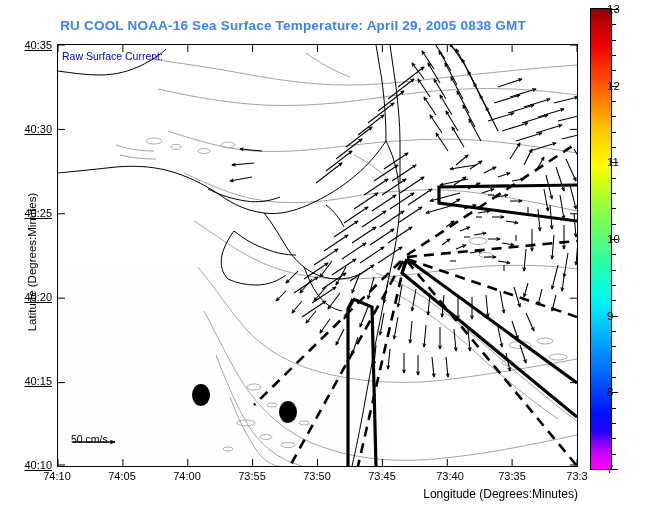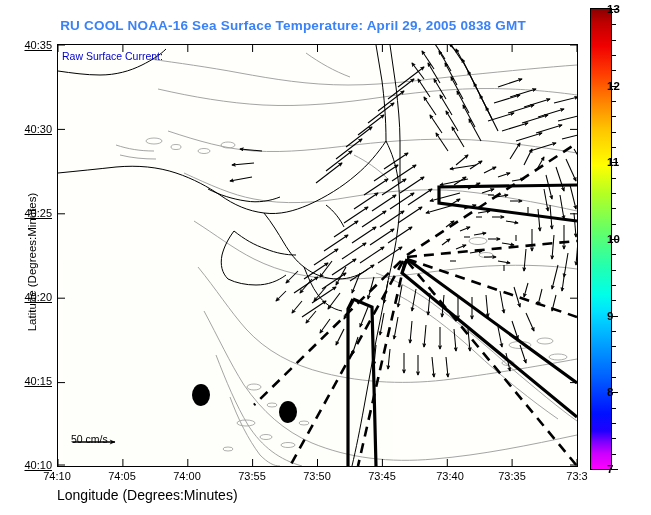--- a/index.html
+++ b/index.html
@@ -16,22 +16,22 @@
   .plot{position:absolute;left:57px;top:44px;width:521px;height:423px;
         background:#fca5a5;border:1px solid #000;box-sizing:border-box;
         overflow:hidden;}
   .plot svg{position:absolute;left:0;top:0;}
 
   
   .xlab{position:absolute;top:470px;font-size:11px;color:#000;
         transform:translateX(-50%);white-space:nowrap;}
   .ylab{position:absolute;left:52px;font-size:11px;color:#000;
         transform:translate(-100%,-50%);white-space:nowrap;text-decoration:underline;}
-  .xaxis-title{position:absolute;left:57px;top:487px;width:521px;text-align:left;
-               font-size:14px;color:#000;}
+  .xaxis-title{position:absolute;left:57px;top:487px;width:521px;text-align:right;
+               font-size:12px;color:#000;}
   .yaxis-title{position:absolute;left:-68px;top:256px;width:200px;text-align:center;
                font-size:11.5px;color:#000;transform:rotate(-90deg);
                transform-origin:50% 50%;}
 
   
   .cbar{position:absolute;left:590px;top:8px;width:22px;height:462px;
         border:1px solid #000;box-sizing:border-box;
         background:linear-gradient(to top,
           #ff00ff 0%,
           #cc00ff 3.4%,
@@ -47,21 +47,21 @@
           #b6ff22 60%,
           #ffff00 66%,
           #ffc400 74%,
           #ff8200 80%,
           #ff3c00 86%,
           #f00000 92%,
           #c00000 97%,
           #8b0000 100%);}
   .cbtick{position:absolute;left:612px;width:6px;height:1px;background:#000;}
   .cbtick.minor{width:4px;}
-  .cblab{position:absolute;left:607px;font-size:11.5px;font-weight:bold;color:#000;
+  .cblab{position:absolute;left:607px;font-size:11.5px;font-weight:normal;color:#000;
          transform:translateY(-50%);white-space:nowrap;text-align:right;}
 </style>
 </head>
 <body>
 
 <div id="root">
 
   <div class="title">RU COOL  NOAA-16  Sea Surface Temperature:  April 29, 2005 0838 GMT</div>
 
   <div class="plot">

